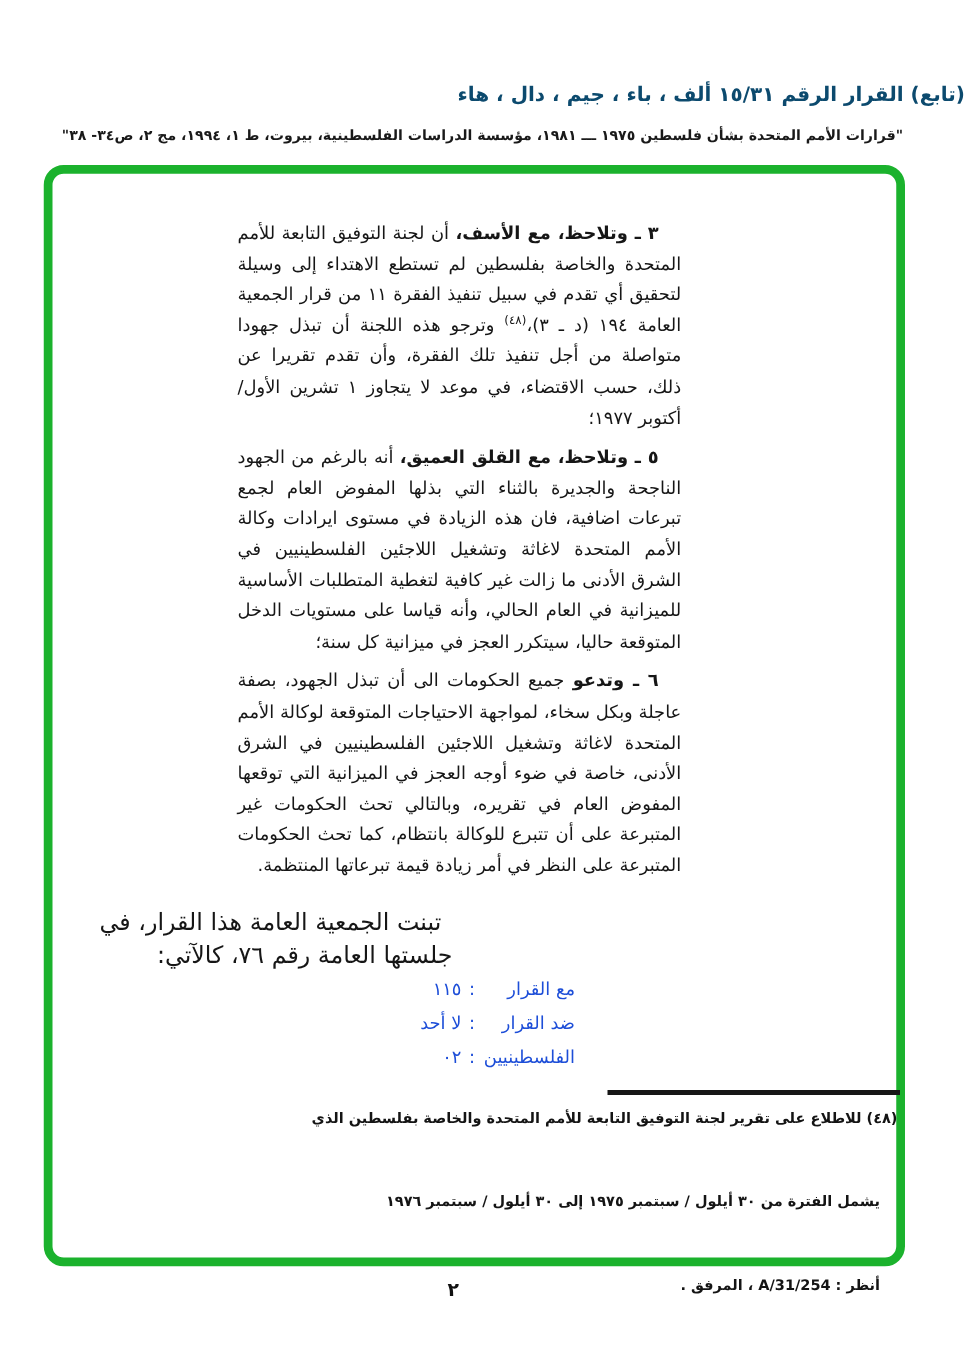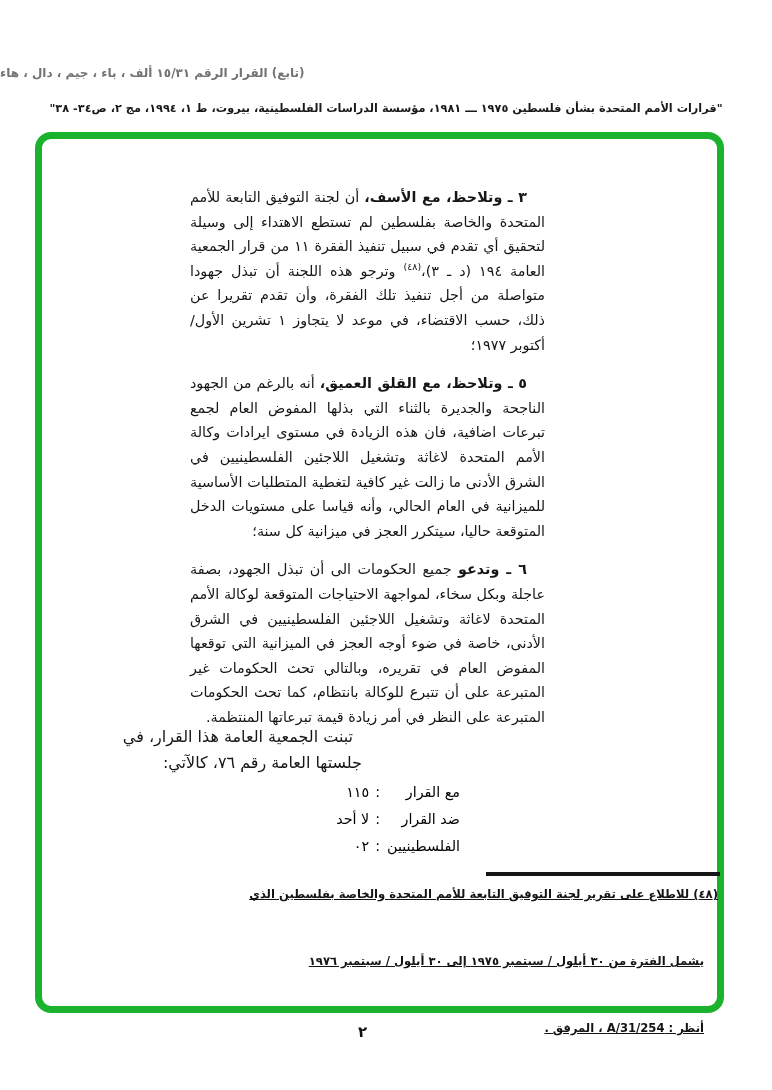--- a/index.html
+++ b/index.html
@@ -13,26 +13,26 @@
     position: relative;
     width: 772px;
     height: 1090px;
     background: #ffffff;
     overflow: hidden;
     color: #141414;
   }
   .hdr-title {
     position: absolute;
     top: 66px; left: 0; right: 0;
-    text-align: left;
+    text-align: right;
     direction: rtl;
-    font-size: 12px;
+    font-size: 16px;
     font-weight: bold;
     letter-spacing: 0.2px;
-    color: #737373;
+    color: #0c4a6e;
   }
   .hdr-src {
     position: absolute;
     top: 102px; left: 0; right: 0;
     text-align: center;
     direction: rtl;
     font-size: 11.3px;
     font-weight: bold;
     color: #191919;
   }
@@ -49,45 +49,45 @@
     position: absolute;
     left: 190px; top: 171px;
     width: 355px;
     direction: rtl;
     text-align: justify;
     font-size: 14.3px;
     line-height: 24.6px;
     color: #161616;
   }
   .body-col p {
-    margin: 14px 0 7px 0;
+    margin: 4px 0 7px 0;
     text-indent: 18px;
   }
   .body-col .lead { font-weight: bold; }
   .fn-ref {
     font-size: 9.5px;
     vertical-align: super;
     line-height: 0;
   }
   .closing-line {
     position: absolute;
     direction: rtl;
     white-space: nowrap;
-    font-size: 16px;
+    font-size: 19px;
     color: #161616;
   }
   .closing-1 { top: 727px; right: 419px; }
   .closing-2 { top: 753px; right: 410px; }
   .vote-block {
     position: absolute;
     top: 779px; right: 312px;
     direction: rtl;
     font-size: 14.3px;
     line-height: 27px;
-    color: #000000;
+    color: #1d4ed8;
   }
   .vote-row { white-space: nowrap; }
   .vote-label {
     display: inline-block;
     min-width: 74px;
     text-align: right;
   }
   .vote-colon { display: inline-block; margin: 0 6px; }
   .fn-sep {
     position: absolute;
@@ -99,21 +99,21 @@
     position: absolute;
     top: 883px; right: 54px;
     width: 404px;
     direction: rtl;
     text-align: right;
     font-size: 11.6px;
     font-weight: bold;
     line-height: 23px;
     color: #141414;
   }
-  .footnote .fn-line { white-space: nowrap; text-decoration: underline; }
+  .footnote .fn-line { white-space: nowrap; }
   .footnote .fn-indent { margin-right: 14px; margin-top: 44px; }
   .page-num {
     position: absolute;
     top: 1023px; left: 358px;
     font-size: 15px;
     font-weight: bold;
     color: #111;
   }
 </style>
 </head>

